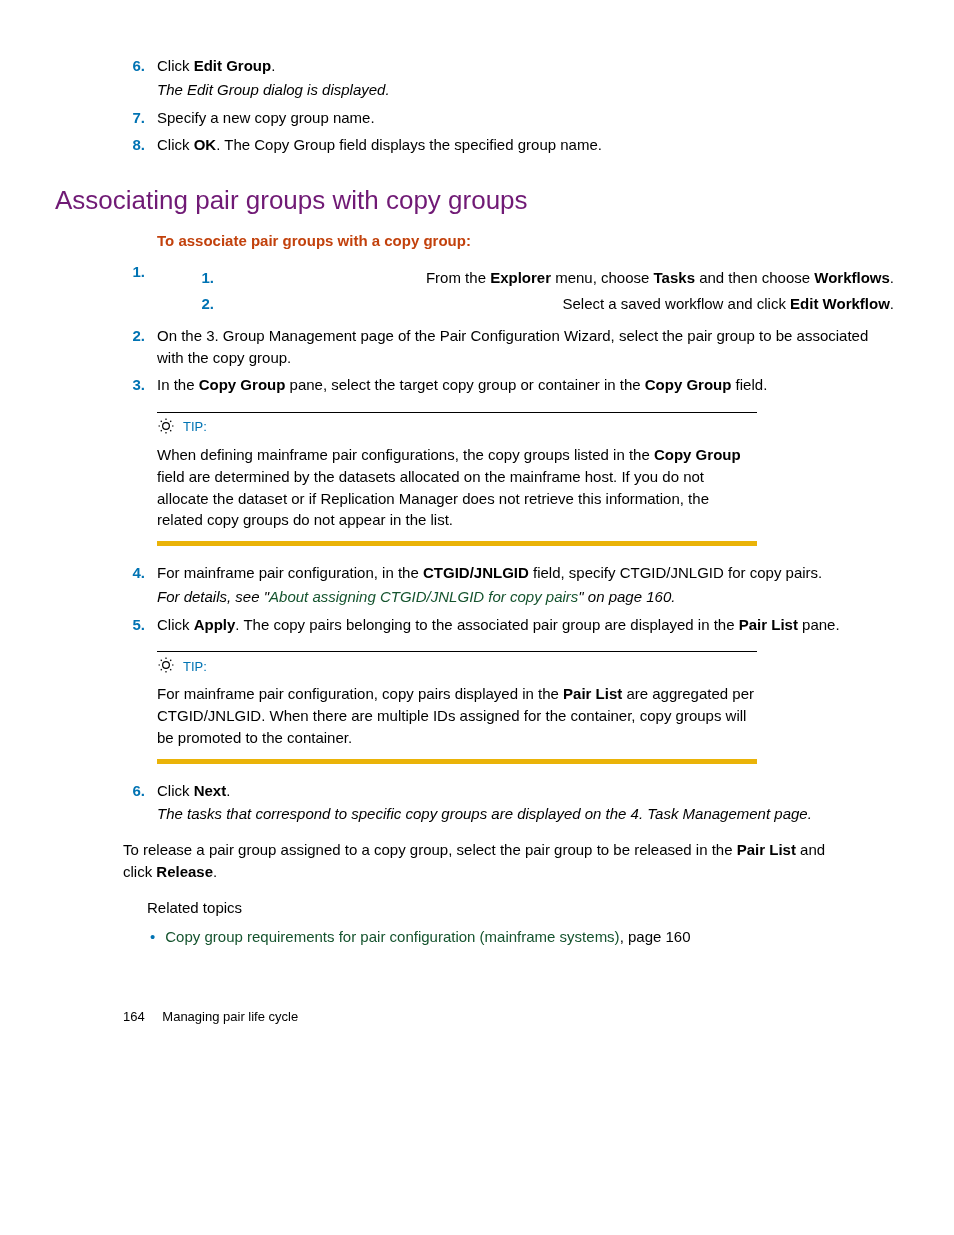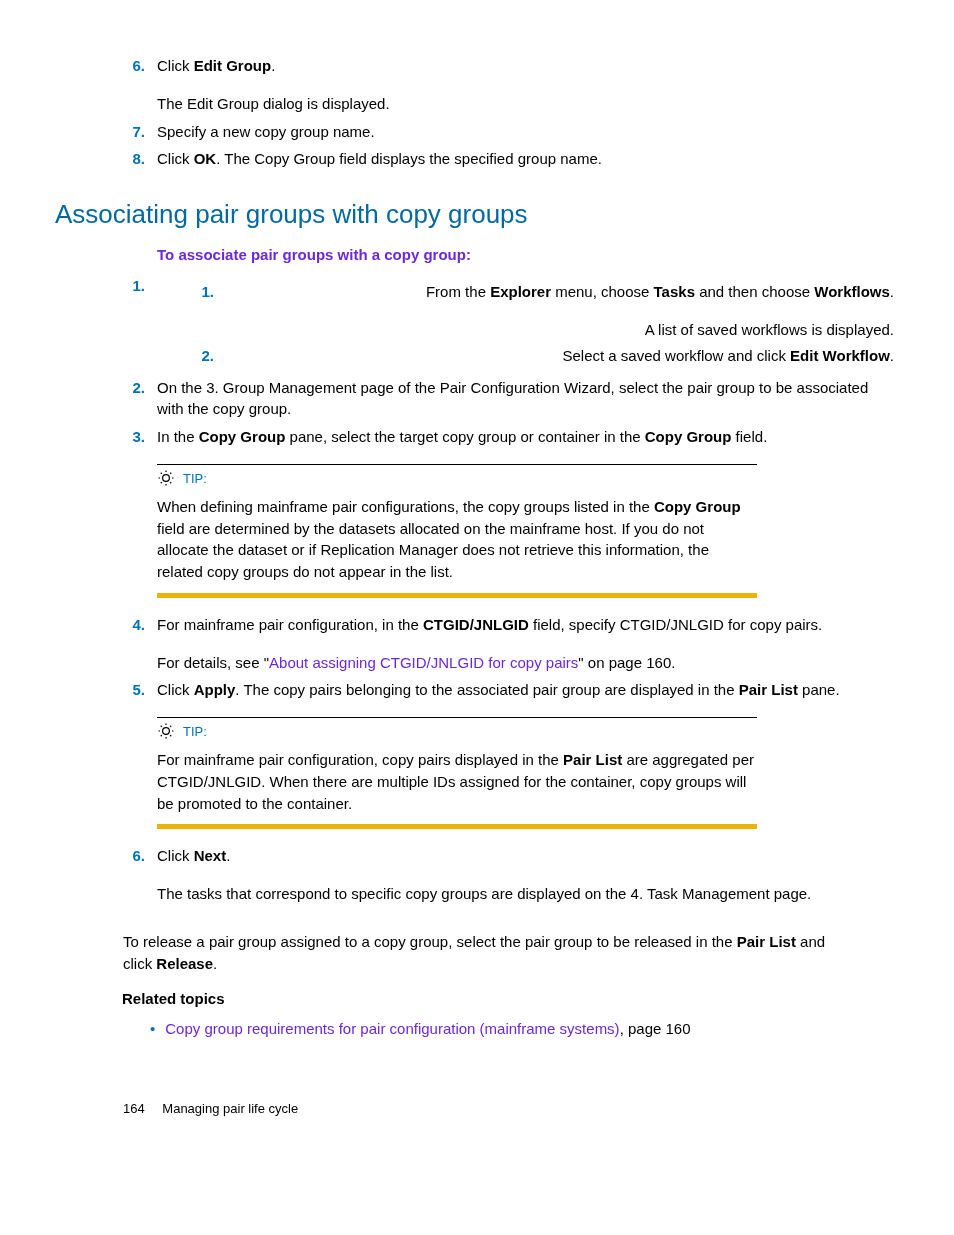--- a/index.html
+++ b/index.html
@@ -22,53 +22,53 @@
     vertical-align: top;
   }
   .ol-main { margin-left: 68px; }
   .ol-main .row { margin-bottom: 6px; display: flex; }
   .ol-main .row .num { flex: 0 0 22px; margin-right: 12px; }
   .ol-main .row .txt { flex: 1; }
   .ol-nested { margin-left: 35px; margin-top: 6px; }
   .ol-nested .row { display:flex; margin-bottom: 4px;}
   .ol-nested .row .num { flex:0 0 22px; margin-right:12px;}
   .ol-nested .row .txt { flex:1;text-align:right; }
-  .subtxt { margin-top: 16px; }
+  .subtxt { margin-top: 2px; font-style: italic; }
   h2.section {
     font-family: Arial, sans-serif;
     font-weight: 300;
     font-size: 26px;
-    color: #0369a1;
+    color: #701a75;
     margin: 26px 0 10px 0;
   }
   .blue-bold {
-    color: #6d28d9;
+    color: #c2410c;
     font-weight: bold;
     margin-left: 102px;
     margin-bottom: 10px;
     font-size: 15px;
   }
   .tip-block {
     margin: 16px 0 16px 102px;
     border-top: 1px solid #000;
     border-bottom: 5px solid #eab308;
     padding: 4px 0 10px 0;
     max-width: 600px;
   }
   .tip-block .tip-head {
     display: flex; align-items: center;
     margin-bottom: 6px;
   }
   .tip-label { color: #0073b3; font-size: 13px; margin-left: 8px; }
   .tip-icon { font-size: 16px; line-height: 1; }
   .tip-body { font-size: 15px; }
   strong { font-weight: bold; }
-  a.link { color: #6d28d9; text-decoration: none; }
-  .release { margin-left: 68px; margin-top: 26px; max-width: 710px; }
-  .related-head { font-weight: bold; margin-left: 67px; margin-top: 14px; margin-bottom: 8px; }
+  a.link { color: #14532d; text-decoration: none; }
+  .release { margin-left: 68px; margin-top: 14px; max-width: 710px; }
+  .related-head { font-weight: normal; margin-left: 92px; margin-top: 14px; margin-bottom: 8px; }
   ul.related { list-style: none; padding: 0; margin: 0 0 0 95px; }
   ul.related li { margin-bottom: 5px; }
   ul.related li::before { content: "•"; color: #0073b3; margin-right: 10px; }
   .footer { margin-top: 60px; margin-left: 68px; font-size: 13px; }
   .footer .pg { margin-right: 14px; }
 </style>
 </head>
 <body>
 
 <div class="ol-main">
@@ -98,21 +98,20 @@
 <div class="ol-main">
 
   <div class="row">
     <span class="num">1.</span>
     <span class="txt">
       <div class="ol-nested">
         <div class="row">
           <span class="num">1.</span>
           <span class="txt">
             <span>From the </span><strong>Explorer</strong><span> menu, choose </span><strong>Tasks</strong><span> and then choose </span><strong>Workflows</strong><span>.</span>
-            <div class="subtxt">A list of saved workflows is displayed.</div>
           </span>
         </div>
         <div class="row">
           <span class="num">2.</span>
           <span class="txt">
             <span>Select a saved workflow and click </span><strong>Edit Workflow</strong><span>.</span>
           </span>
         </div>
       </div>
     </span>

